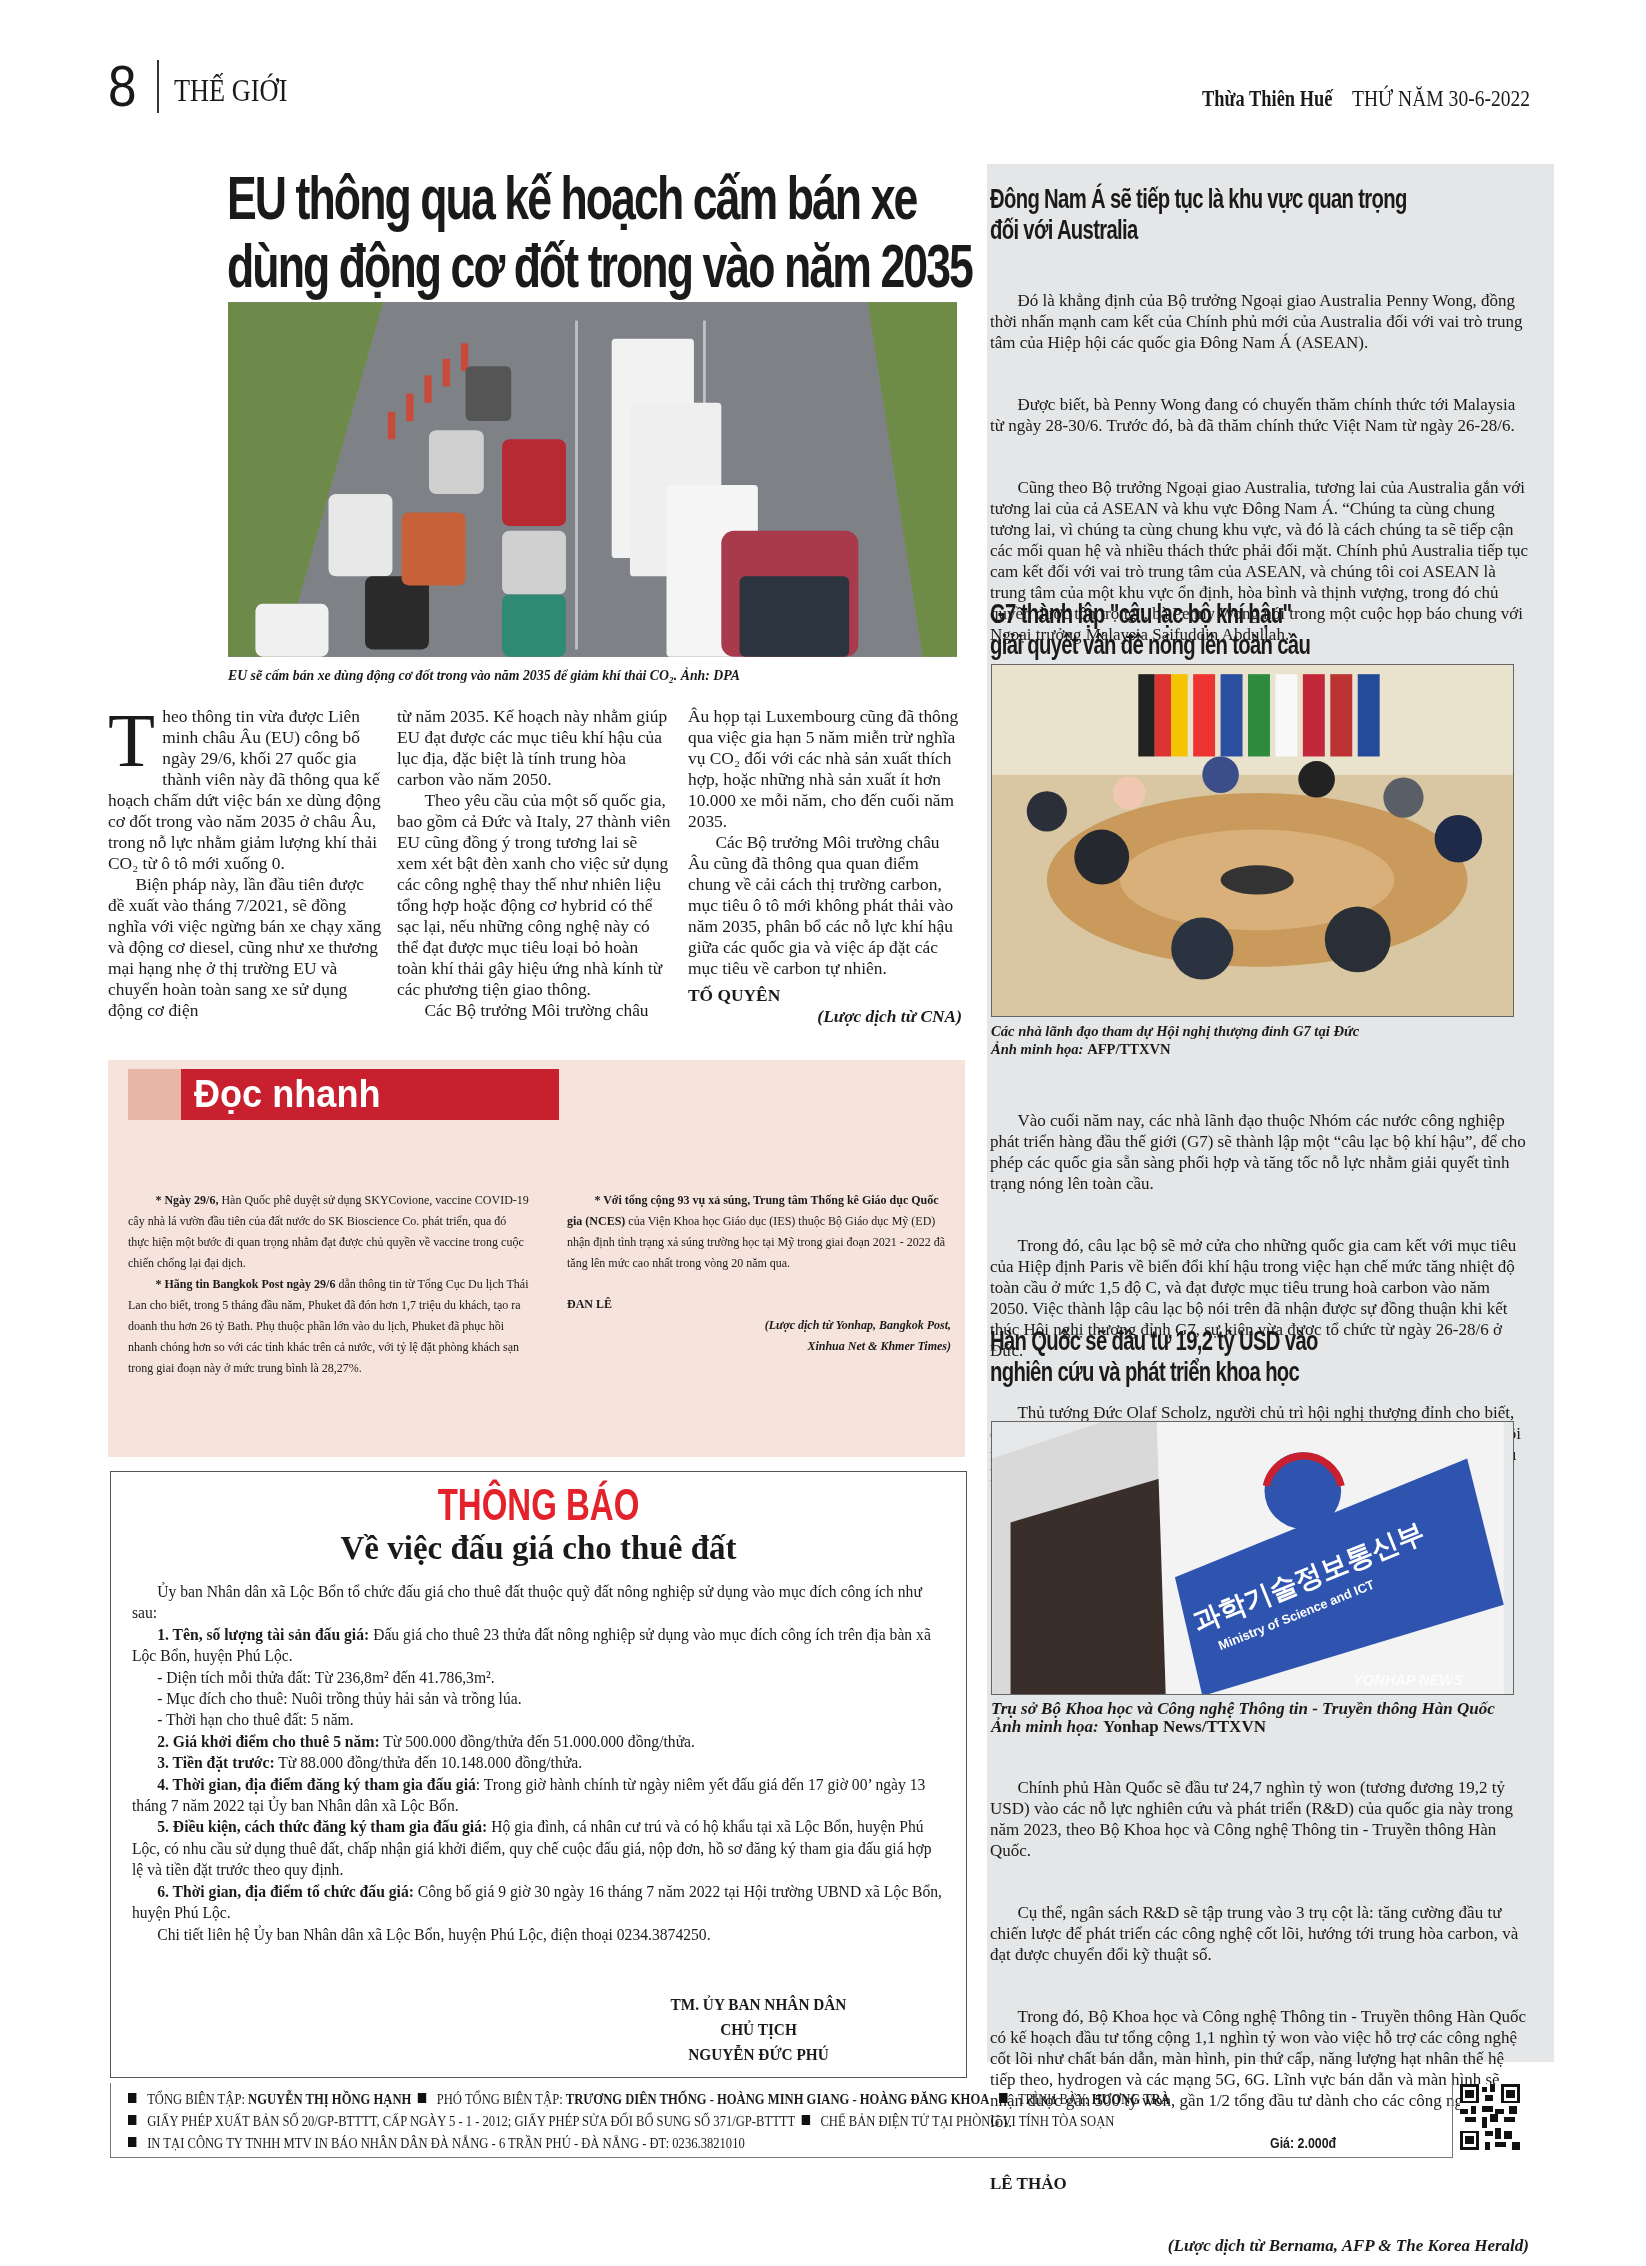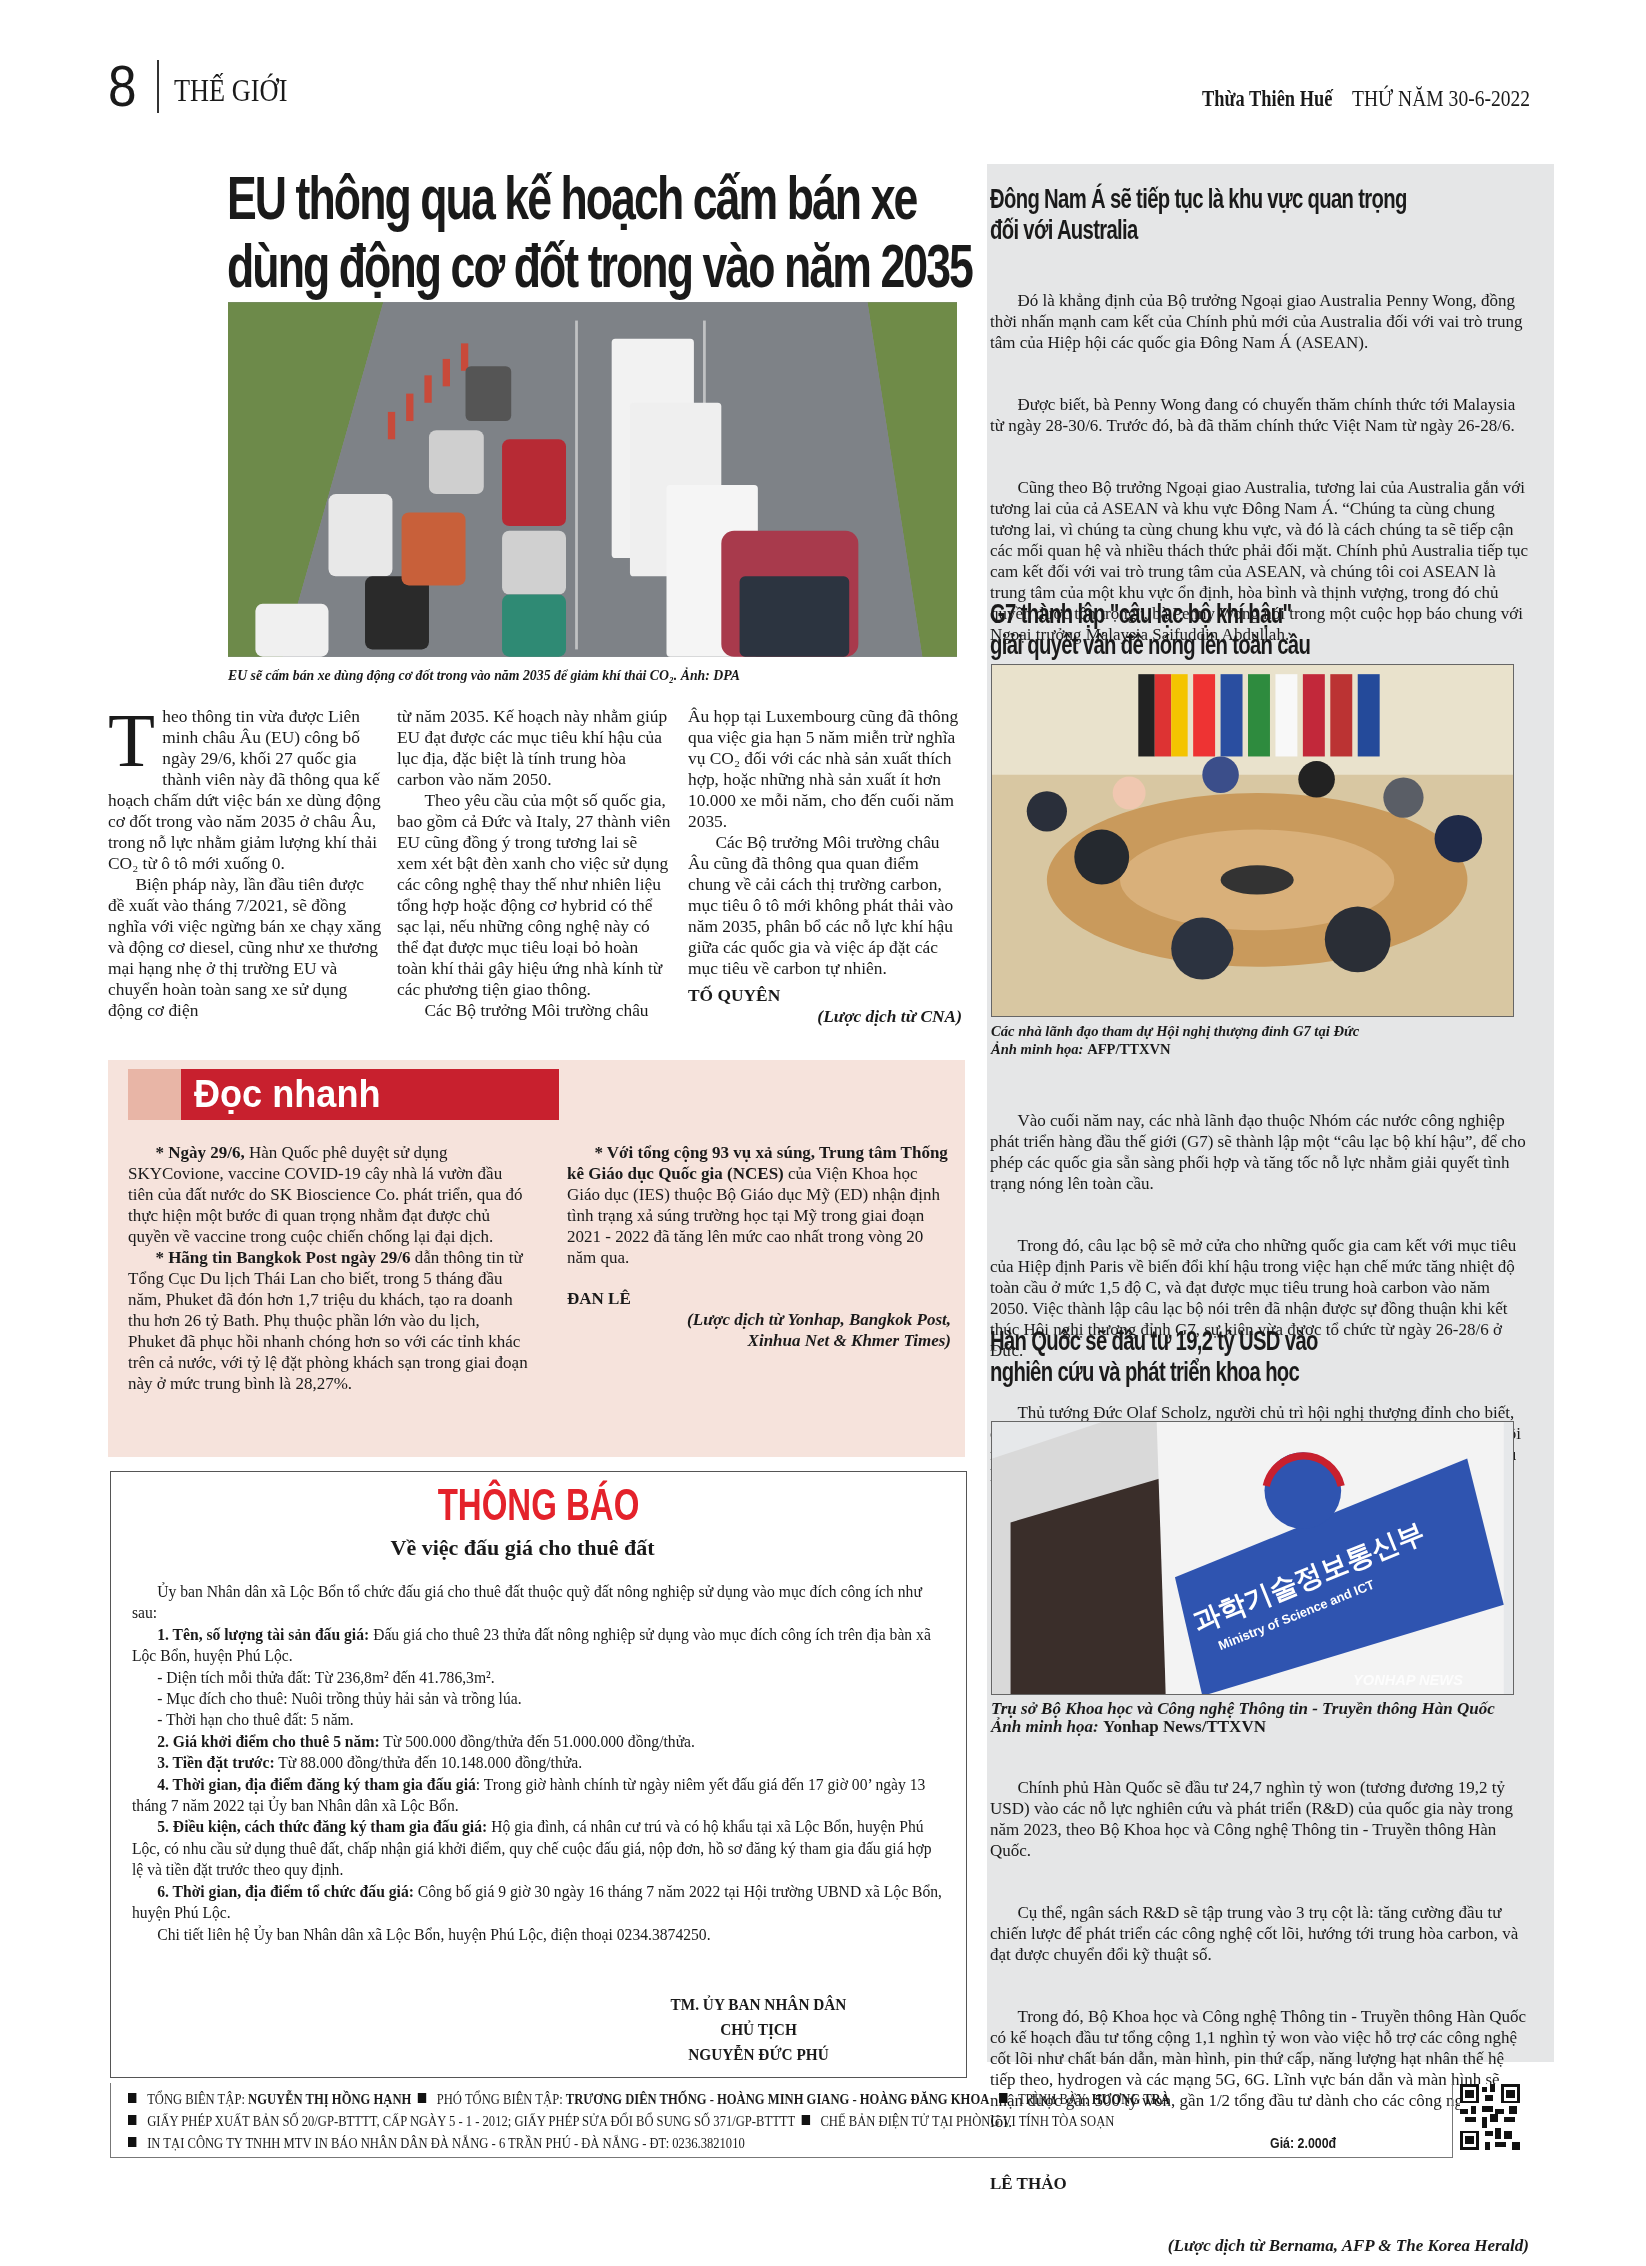--- a/index.html
+++ b/index.html
@@ -30,29 +30,29 @@
   .col2 { left: 397px; top: 706px; width: 274px; }
   .col3 { left: 688px; top: 706px; width: 274px; }
   .byline { text-align: left; font-weight: 700; text-indent: 0 !important; }
   .bysrc { text-align: right; font-weight: 700; font-style: italic; text-indent: 0 !important; }
 
   
   .quick-box { left: 108px; top: 1060px; width: 857px; height: 397px; background: #f6e3dc; }
   .quick-tab-shade { left: 128px; top: 1069px; width: 53px; height: 51px; background: #e8b5a6; }
   .quick-title-bar { left: 181px; top: 1069px; width: 378px; height: 51px; background: #c8202e; }
   .quick-title { left: 194px; top: 1071px; color: #fff; font-family: "Liberation Sans", sans-serif; font-weight: 700; font-size: 38px; line-height: 46px; transform: scaleX(0.95); transform-origin: left; }
-  .quick-col { font-size: 17px; line-height: 21px; }
+  .quick-col { font-size: 12px; line-height: 21px; margin-top: 48px; }
   .quick-col p { text-indent: 27.4px; }
   .quick-col1 { left: 128px; top: 1142px; width: 402px; }
   .quick-col2 { left: 567px; top: 1142px; width: 384px; }
 
   
   .notice-box { left: 110px; top: 1471px; width: 857px; height: 607px; border: 1.8px solid #555; background: #fff; }
   .notice-title { left: 110px; top: 1482px; width: 857px; text-align: center; color: #e4222b; font-family: "Liberation Sans", sans-serif; font-weight: 700; font-size: 44px; line-height: 46px; transform: scaleX(0.75); }
-  .notice-sub { left: 94px; top: 1528px; width: 857px; text-align: center; font-weight: 700; font-size: 22px; line-height: 40px; }
+  .notice-sub { left: 110px; top: 1528px; width: 857px; text-align: center; font-weight: 700; font-size: 33px; line-height: 40px; }
   .notice-body { left: 132px; top: 1581px; width: 813px; font-size: 17px; line-height: 21.4px; transform: scaleX(0.92); transform-origin: left; width: 882px; }
   .notice-body p { text-indent: 27.4px; }
   .notice-body b { font-weight: 700; }
   .sign { left: 585px; top: 1992px; width: 347px; text-align: center; font-weight: 700; font-size: 17.4px; line-height: 25px; transform: scaleX(0.88); }
 
   
   .side-box { left: 987px; top: 164px; width: 567px; height: 1898px; background: #e5e6e7; }
   .side-h { font-family: "Liberation Sans", sans-serif; font-weight: 700; font-size: 27.4px; line-height: 31px; letter-spacing: -0.9px; transform: scaleX(0.74); transform-origin: left; white-space: nowrap; }
   .side-text { font-size: 17px; line-height: 21px; }
   .side-text p { text-indent: 27.4px; margin-top: 41px; }

